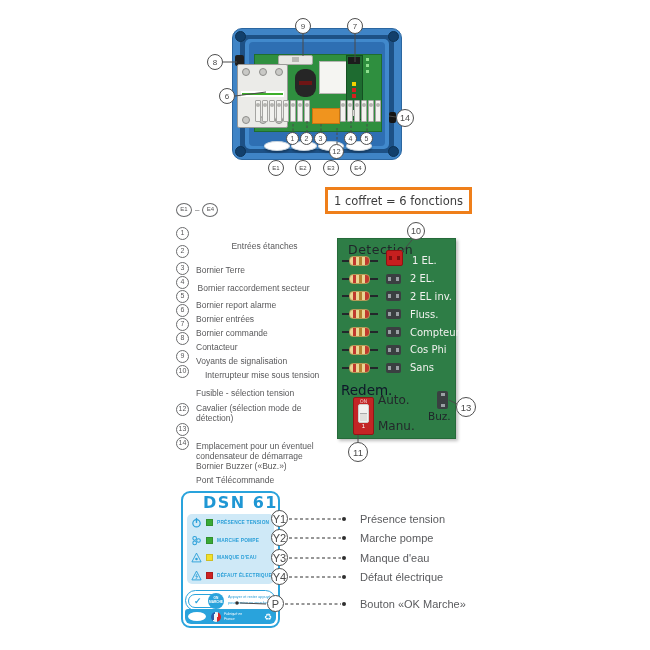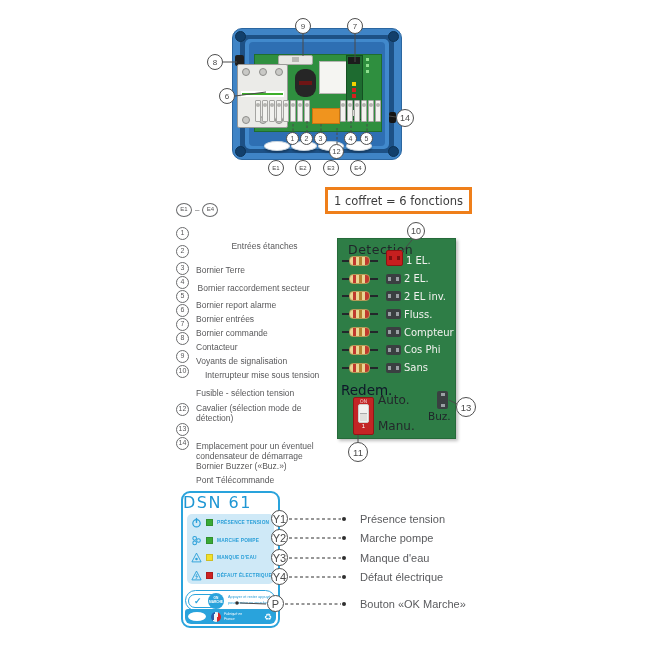--- a/index.html
+++ b/index.html
@@ -75,37 +75,37 @@
   .drow{height:17.8px;display:flex;align-items:center;}
   .res{width:36px;height:10px;position:relative;flex:0 0 auto;margin-left:2px;}
   .res::before{content:"";position:absolute;left:0;right:0;top:4px;height:2px;background:#23282b;}
   .rbody{position:absolute;left:7px;top:0;width:21px;height:10px;border:1px solid #b49b58;border-radius:4px;box-sizing:border-box;
          background:linear-gradient(90deg,#ead592 0 3px,#c03a2e 3px 6px,#ead592 6px 9px,#b3802e 9px 12px,#ead592 12px 15px,#c03a2e 15px 19px,#ead592 19px);}
   .jump{width:15px;height:10px;background:#3a3f41;border-radius:2px;margin-left:8px;flex:0 0 auto;
         display:flex;align-items:center;justify-content:space-between;padding:0 2px;box-sizing:border-box;}
   .jump::before,.jump::after{content:"";width:3px;height:4px;background:#9aa0a4;}
   .drow[data-jumper="red"] .jump{background:#c61f1f;border:1px solid #8f1212;width:17px;height:16px;margin-top:-5px;}
   .drow[data-jumper="red"] .jump::before,.drow[data-jumper="red"] .jump::after{background:#7d1010;}
-  .dlabel{margin-left:3px;font-family:"DejaVu Sans",sans-serif;font-size:10px;color:#f1f1ee;white-space:nowrap;}
+  .dlabel{margin-left:9px;font-family:"DejaVu Sans",sans-serif;font-size:10px;color:#f1f1ee;white-space:nowrap;}
   #redem-title{position:absolute;left:3px;top:143px;font-family:"DejaVu Sans",sans-serif;font-size:13.5px;color:#0f172a;}
   .sw{position:absolute;left:15px;top:158px;width:21px;height:38px;background:#c32525;border:1px solid #8f1616;border-radius:2px;box-sizing:border-box;}
   .sw-on{font-size:5px;color:#efc5c5;text-align:center;font-family:"DejaVu Sans",sans-serif;line-height:1.2;}
   .sw-slot{width:11px;height:19px;background:#f2f2f0;margin:0 auto;border-radius:2px;border:1px solid #d0d0cc;position:relative;box-sizing:border-box;}
   .sw-slot::after{content:"";position:absolute;left:1px;right:1px;top:8px;bottom:1px;background:#e0e0dc;border-top:1px solid #aaa;}
   .sw-one{font-size:6px;color:#fff;text-align:center;line-height:1.3;}
   .auto-lab{position:absolute;left:40px;top:154px;font-family:"DejaVu Sans",sans-serif;font-size:12px;color:#23282b;}
   .manu-lab{position:absolute;left:40px;top:180px;font-family:"DejaVu Sans",sans-serif;font-size:12px;color:#23282b;}
   .vjump{position:absolute;left:99px;top:152px;width:11px;height:18px;background:#3a3f41;border-radius:2px;
          display:flex;flex-direction:column;align-items:center;justify-content:space-between;padding:2px 0;box-sizing:border-box;}
   .vjump::before,.vjump::after{content:"";width:4px;height:3px;background:#9aa0a4;}
   .buz-lab{position:absolute;left:90px;top:171px;font-family:"DejaVu Sans",sans-serif;font-size:10.5px;color:#20262a;}
 
   
   #dsn{left:181px;top:491px;width:99px;height:137px;background:#fff;border:2px solid #29a3dc;border-radius:9px;box-sizing:border-box;z-index:2;}
-  .dsn-title{text-align:left;font-family:"DejaVu Sans",sans-serif;font-weight:normal;font-size:16px;
+  .dsn-title{text-align:right;font-family:"DejaVu Sans",sans-serif;font-weight:bold;font-size:16px;
              color:#1f97d4;letter-spacing:1.5px;margin-top:0;}
   .dsn-main{position:absolute;left:4px;top:21px;width:87px;height:70px;background:#cfe9f7;border-radius:5px;}
   .drow2{height:17.5px;display:flex;align-items:center;padding-left:4px;}
   .dicon{width:11px;height:11px;flex:0 0 auto;}
   .dled2{width:7px;height:7px;margin-left:4px;flex:0 0 auto;border:1px solid rgba(0,0,0,.15);box-sizing:border-box;}
   .dtext{margin-left:4px;font-size:4.8px;font-weight:bold;color:#2a9fd8;letter-spacing:.2px;white-space:nowrap;}
   .dsn-btnbar{position:absolute;left:2px;top:97px;width:91px;height:21px;background:#fff;border:1.5px solid #29a3dc;
               border-radius:11px;display:flex;align-items:center;box-sizing:border-box;}
   .check-oval{width:30px;height:14px;border:1.5px solid #29a3dc;border-radius:8px;margin-left:2px;position:relative;
               display:flex;align-items:center;box-sizing:border-box;}

